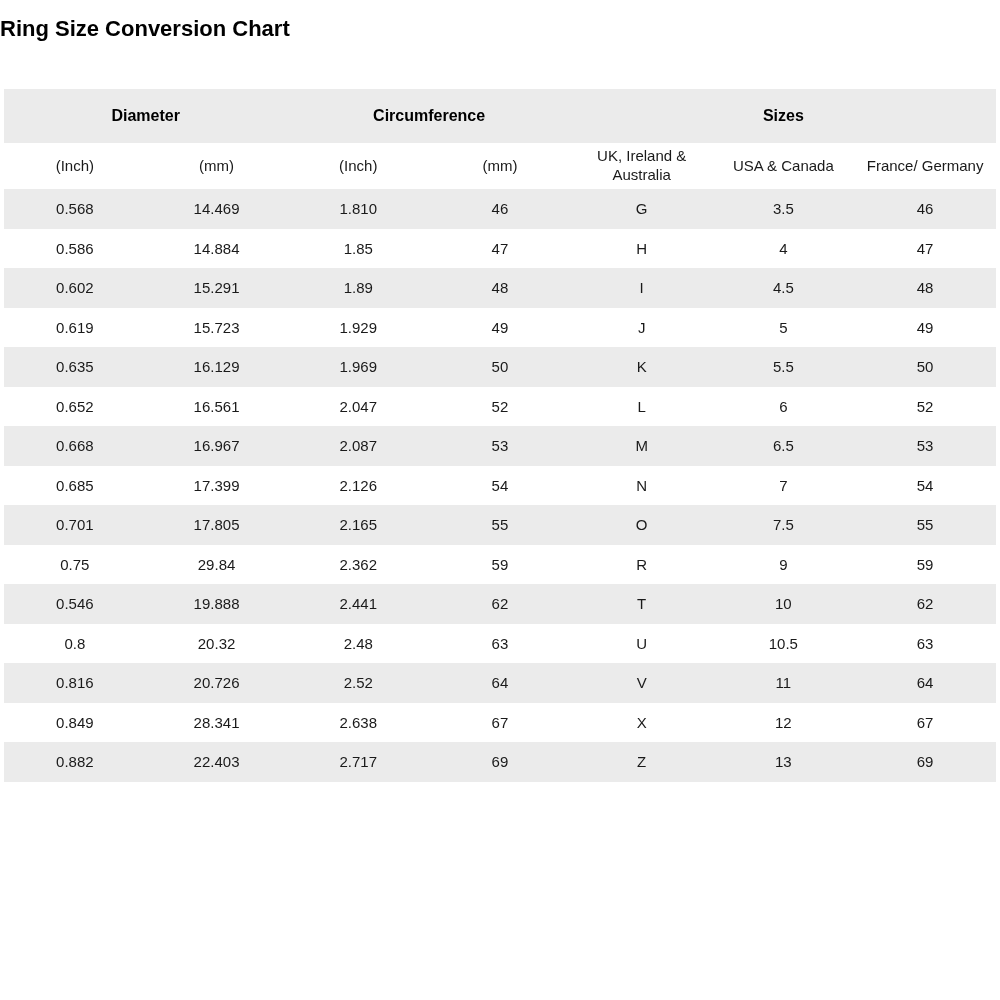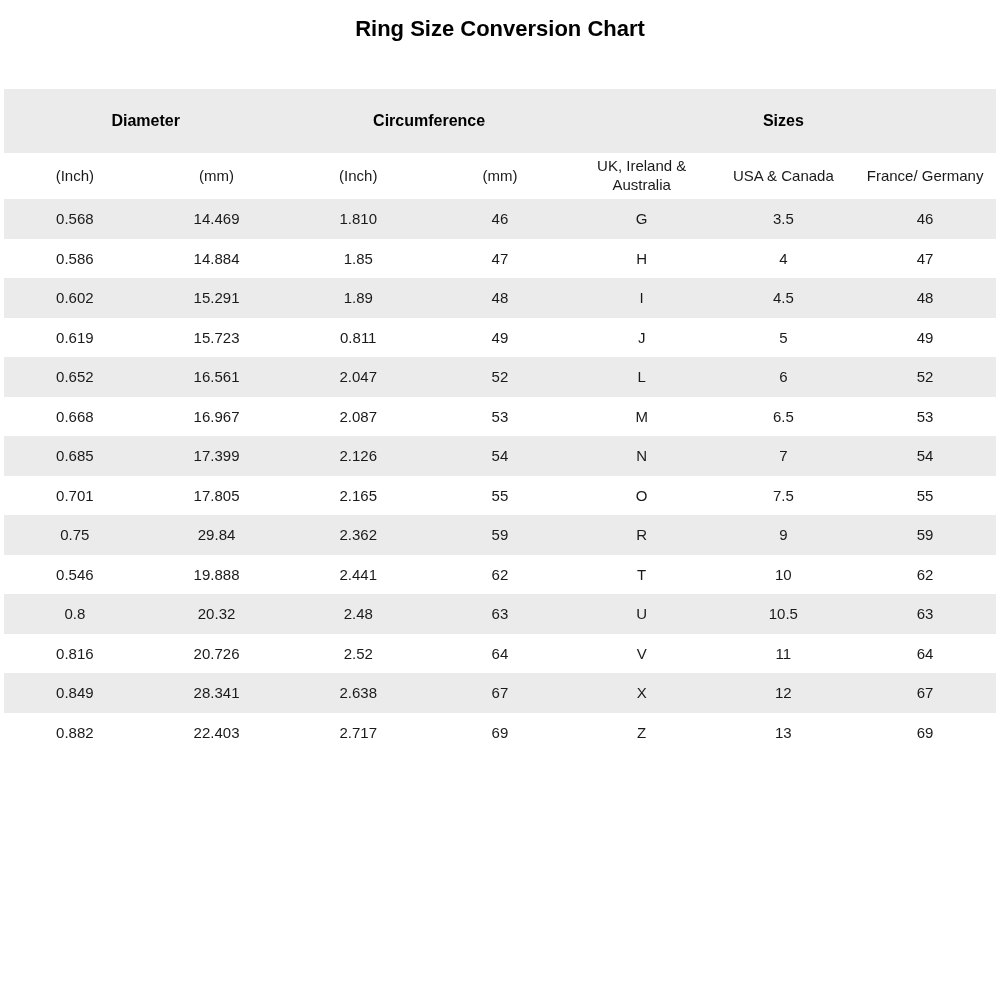--- a/index.html
+++ b/index.html
@@ -4,33 +4,33 @@
 <style>
   :root { --stripe:#ebebeb; --text:#1a1a1a; --bg:#ffffff; }
   * { box-sizing: border-box; }
   html,body { margin:0; padding:0; }
   body {
     width:1000px; height:1000px; background:var(--bg);
     font-family:"Liberation Sans", sans-serif; color:var(--text);
     overflow:hidden;
   }
   .page-title {
-    margin:16px 0 0 0; text-align:center;
+    margin:16px 0 0 0; text-align:left;
     font-size:22px; font-weight:bold; color:#000;
   }
   table.ring-table {
     border-collapse:collapse; table-layout:fixed;
     width:992px; margin:47px 4px 0 4px;
   }
   table.ring-table th, table.ring-table td {
     text-align:center; vertical-align:middle; padding:0 4px;
     font-size:15px; font-weight:normal; color:var(--text);
   }
   tr.group-row th {
-    background:var(--stripe); height:64px;
+    background:var(--stripe); height:54px;
     font-weight:bold; font-size:16px; color:#000;
   }
   tr.sub-row th { background:var(--bg); height:46px; line-height:1.25; }
   tbody td { height:39.5px; }
   tbody tr:nth-child(odd) { background:var(--stripe); }
   tbody tr:nth-child(even) { background:var(--bg); }
 </style>
 </head>
 <body>
 
@@ -86,25 +86,34 @@
         <td>15.291</td>
         <td>1.89</td>
         <td>48</td>
         <td>I</td>
         <td>4.5</td>
         <td>48</td>
       </tr>
       <tr>
         <td>0.619</td>
         <td>15.723</td>
-        <td>0.811</td>
+        <td>1.929</td>
         <td>49</td>
         <td>J</td>
         <td>5</td>
         <td>49</td>
+      </tr>
+      <tr>
+        <td>0.635</td>
+        <td>16.129</td>
+        <td>1.969</td>
+        <td>50</td>
+        <td>K</td>
+        <td>5.5</td>
+        <td>50</td>
       </tr>
       <tr>
         <td>0.652</td>
         <td>16.561</td>
         <td>2.047</td>
         <td>52</td>
         <td>L</td>
         <td>6</td>
         <td>52</td>
       </tr>

